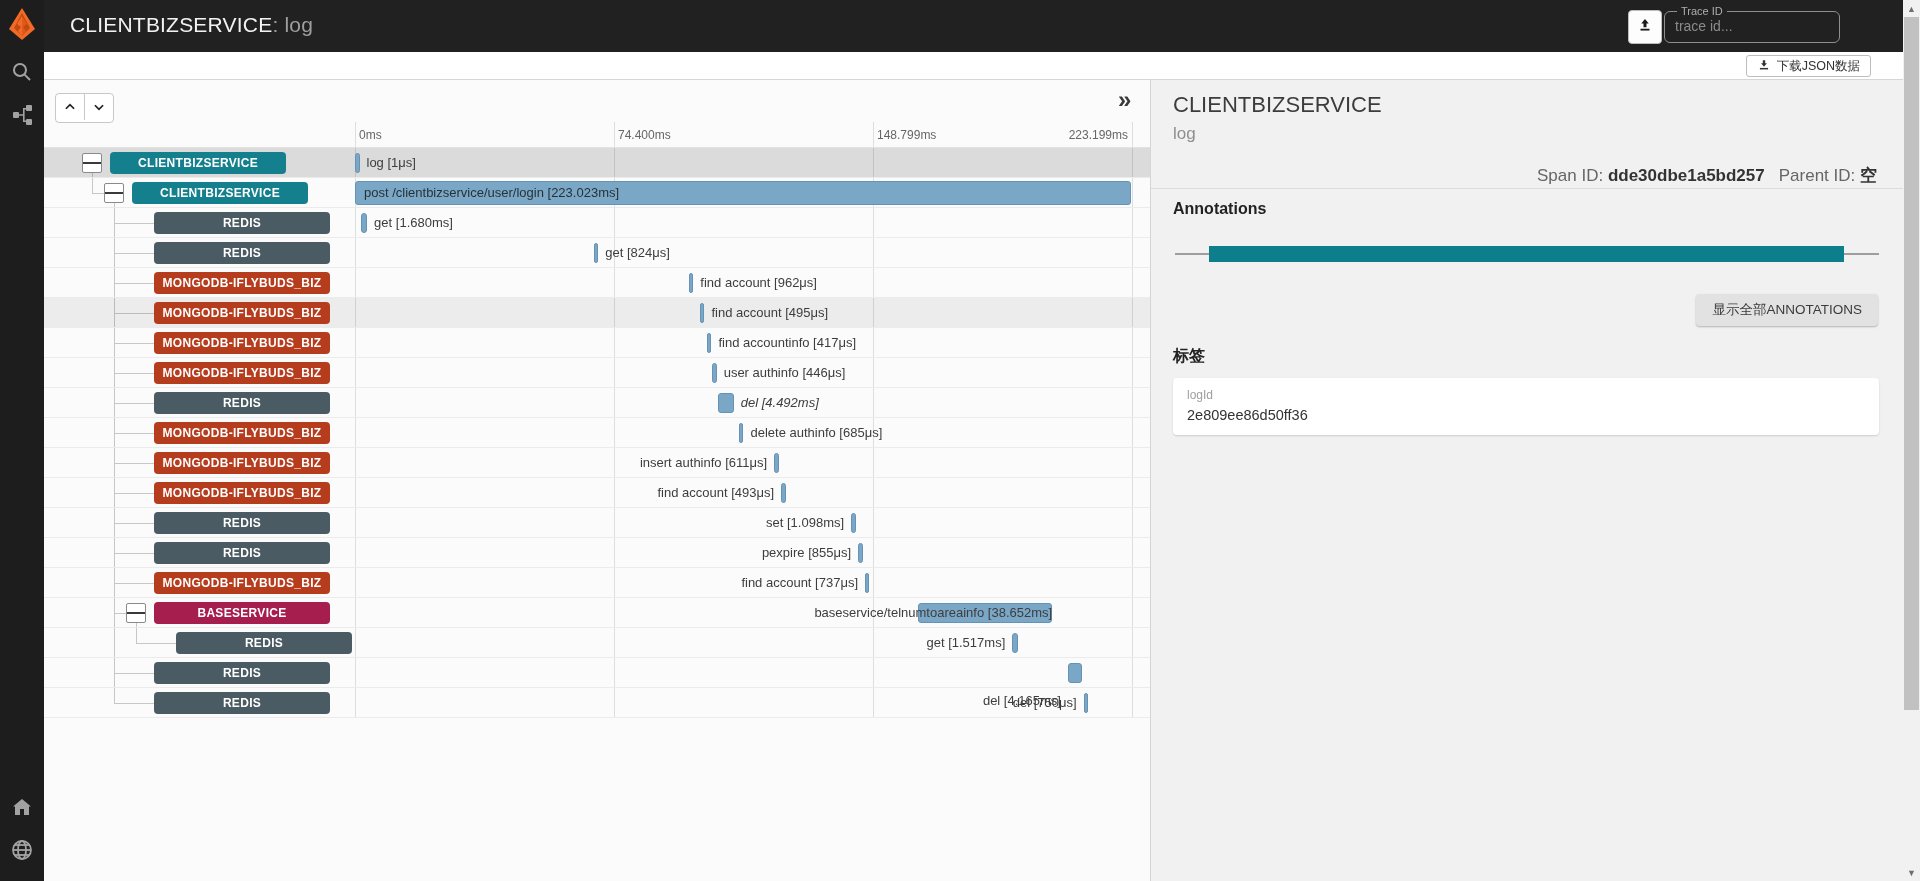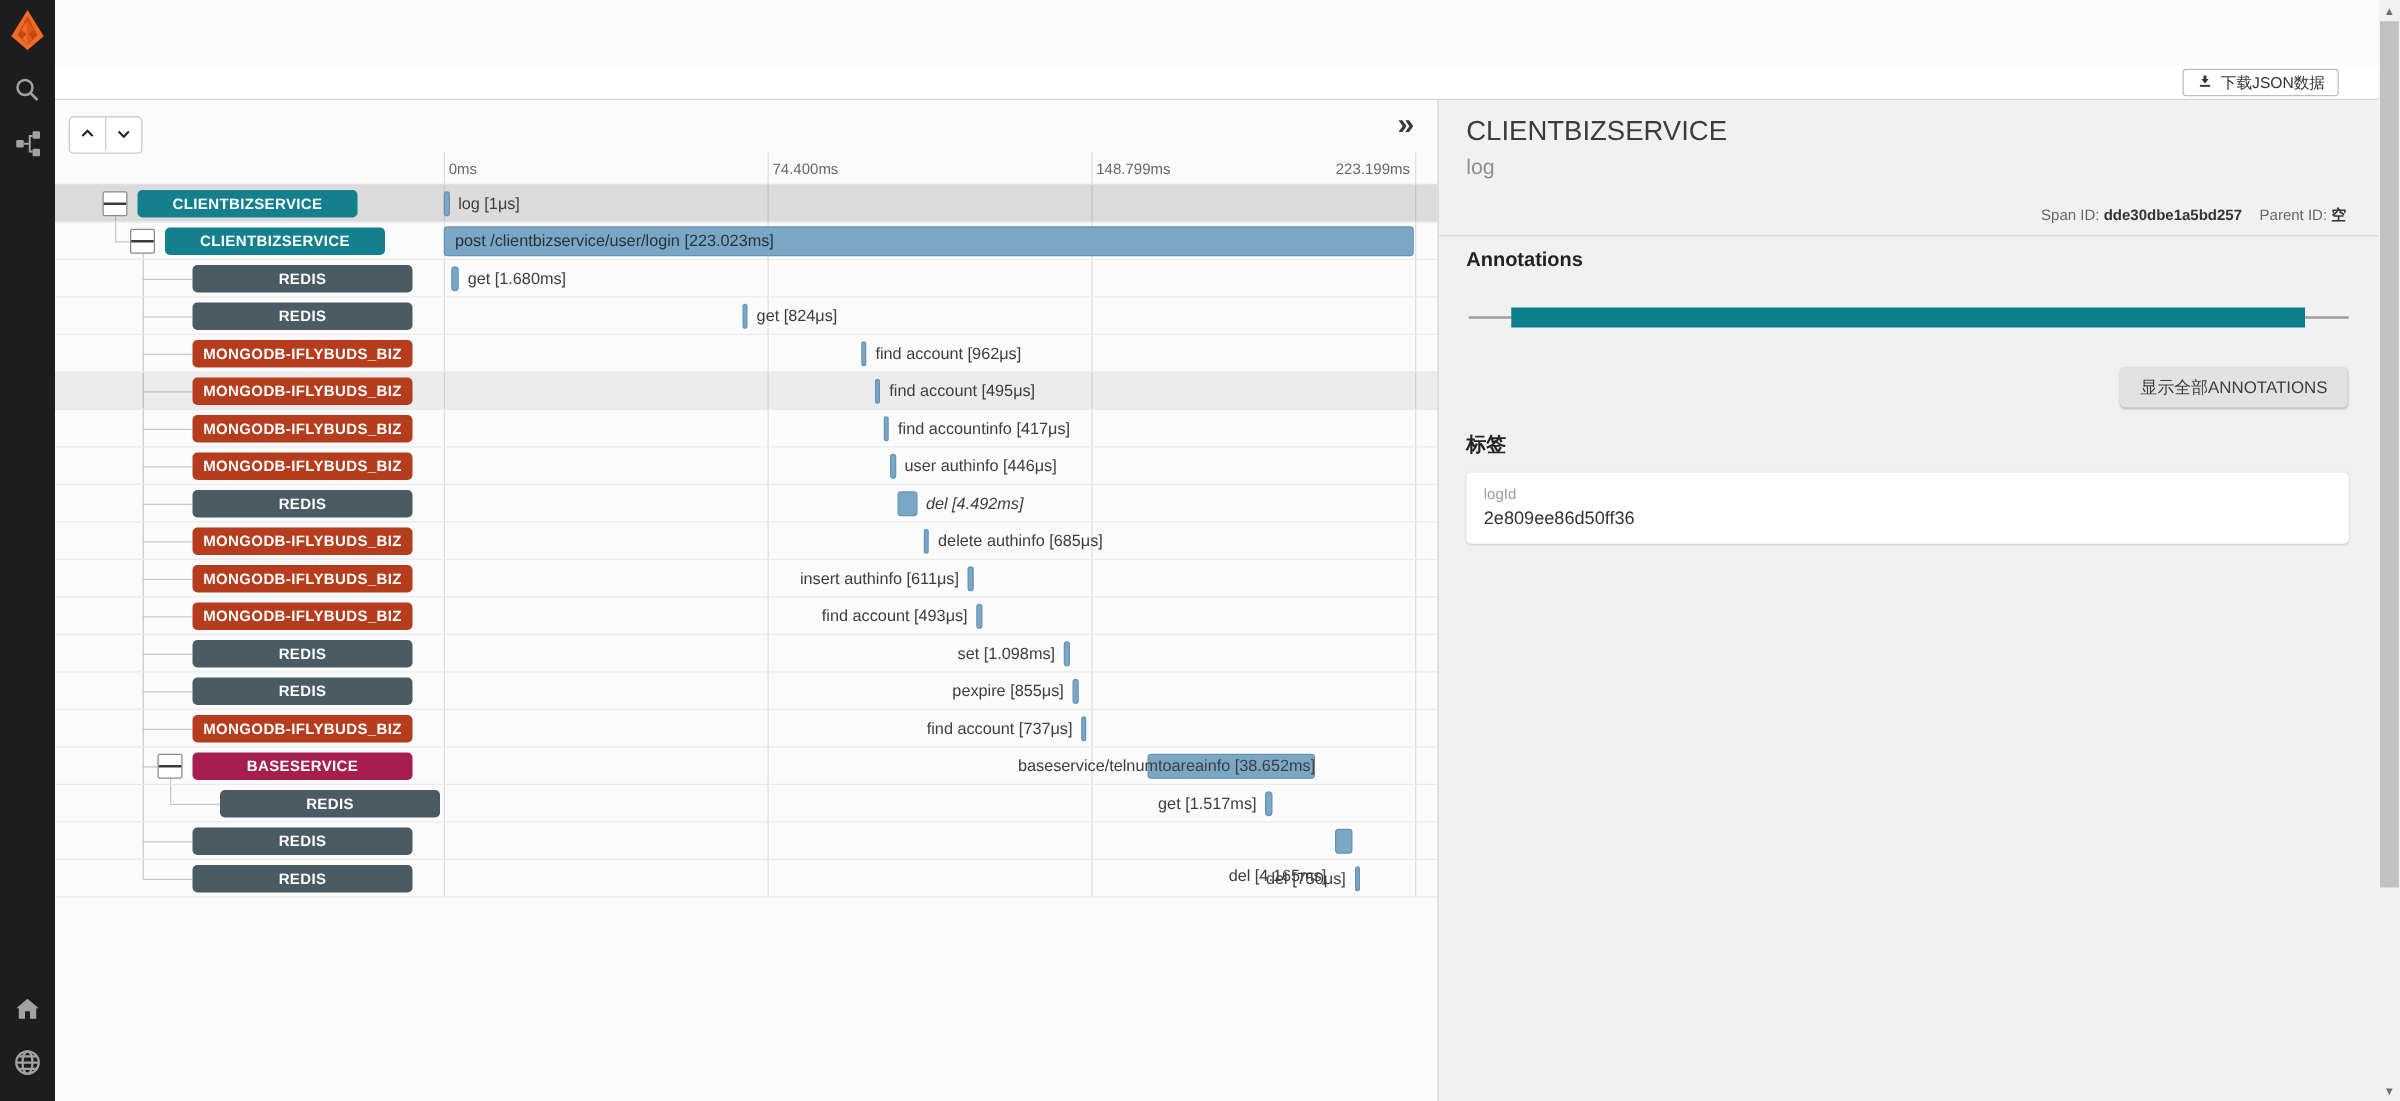--- a/index.html
+++ b/index.html
@@ -46,21 +46,21 @@
   .span-bar{position:absolute;top:5px;height:20px;background:#7BA7C6;border:1px solid #6693B5;border-radius:3px;box-sizing:border-box;}
   .span-bar.big{top:3px;height:24px;}
   .span-label{position:absolute;top:0;line-height:30px;font-size:13px;color:#3d3d3d;white-space:nowrap;}
   .span-label.inside{color:#263238;}
   .conn{position:absolute;background:#c7c7c7;}
 
   
   .detail-panel{position:absolute;left:1150px;top:80px;width:753px;height:801px;background:#f1f1f1;border-left:1px solid #d5d5d5;box-sizing:border-box;}
   .detail-title{position:absolute;left:22px;top:12px;font-size:22px;color:#3c3c3c;}
   .detail-sub{position:absolute;left:22px;top:44px;font-size:17px;color:#8f8f8f;}
-  .detail-ids{position:absolute;right:26px;top:84px;font-size:12px;color:#666;white-space:nowrap;}
+  .detail-ids{position:absolute;right:26px;top:84px;font-size:17px;color:#666;white-space:nowrap;}
   .detail-ids b{color:#333;font-weight:bold;margin-right:14px;}
   .detail-ids b:last-child{margin-right:0;}
   .detail-divider{position:absolute;left:0;top:108px;width:100%;border-top:1px solid #dcdcdc;}
   .annotations-title{position:absolute;left:22px;top:120px;font-size:16px;font-weight:bold;color:#222;}
   .anno-track{position:absolute;left:24px;top:173px;width:704px;height:2px;background:#9e9e9e;}
   .anno-bar{position:absolute;left:58px;top:166px;width:635px;height:16px;background:#0D7F8C;cursor:pointer;}
   .show-anno-btn{position:absolute;right:25px;top:214px;height:32px;padding:0 16px;background:#e2e2e2;border:none;border-radius:4px;box-shadow:0 1px 2px rgba(0,0,0,.25);font-size:13.5px;color:#3c3c3c;font-family:inherit;cursor:pointer;}
   .tags-title{position:absolute;left:22px;top:266px;font-size:16px;font-weight:bold;color:#222;}
   .tags-wrap{position:absolute;left:22px;top:298px;width:706px;}
   .tag-card{background:#fff;border-radius:4px;box-shadow:0 1px 2px rgba(0,0,0,.15);padding:10px 14px 12px 14px;margin-bottom:10px;}
@@ -109,20 +109,37 @@
       <svg viewBox="0 0 24 24" width="24" height="24" fill="none" stroke="currentColor" stroke-width="1.8">
           <circle cx="12" cy="12" r="9"></circle>
           <ellipse cx="12" cy="12" rx="4" ry="9"></ellipse>
           <line x1="3" y1="12" x2="21" y2="12"></line>
           <line x1="4" y1="7" x2="20" y2="7"></line>
           <line x1="4" y1="17" x2="20" y2="17"></line>
         </svg>
     </div>
   </div>
 
+  <div class="header">
+    <div class="page-title">
+      <span class="svc">CLIENTBIZSERVICE</span><span class="dim">: </span><span class="dim">log</span>
+    </div>
+    <div class="upload-btn">
+      <span>
+        <svg viewBox="0 0 24 24" width="18" height="18" fill="#1b1b1b">
+            <path d="M12 4 L7 10 L10 10 L10 15 L14 15 L14 10 L17 10 Z"></path>
+            <rect x="6" y="17" width="12" height="2.4"></rect>
+          </svg>
+      </span>
+    </div>
+    <fieldset class="traceid-field">
+      <legend>Trace ID</legend>
+      <input type="text" placeholder="trace id..." style="">
+    </fieldset>
+  </div>
 
   <div class="statsbar">
     <button class="dl-btn">
       <span>
         <svg viewBox="0 0 24 24" width="14" height="14" fill="#333">
             <path d="M12 15 L17 9 L14 9 L14 4 L10 4 L10 9 L7 9 Z"></path>
             <rect x="5" y="17" width="14" height="2.6"></rect>
           </svg>
       </span>
       <span>下载JSON数据</span>

